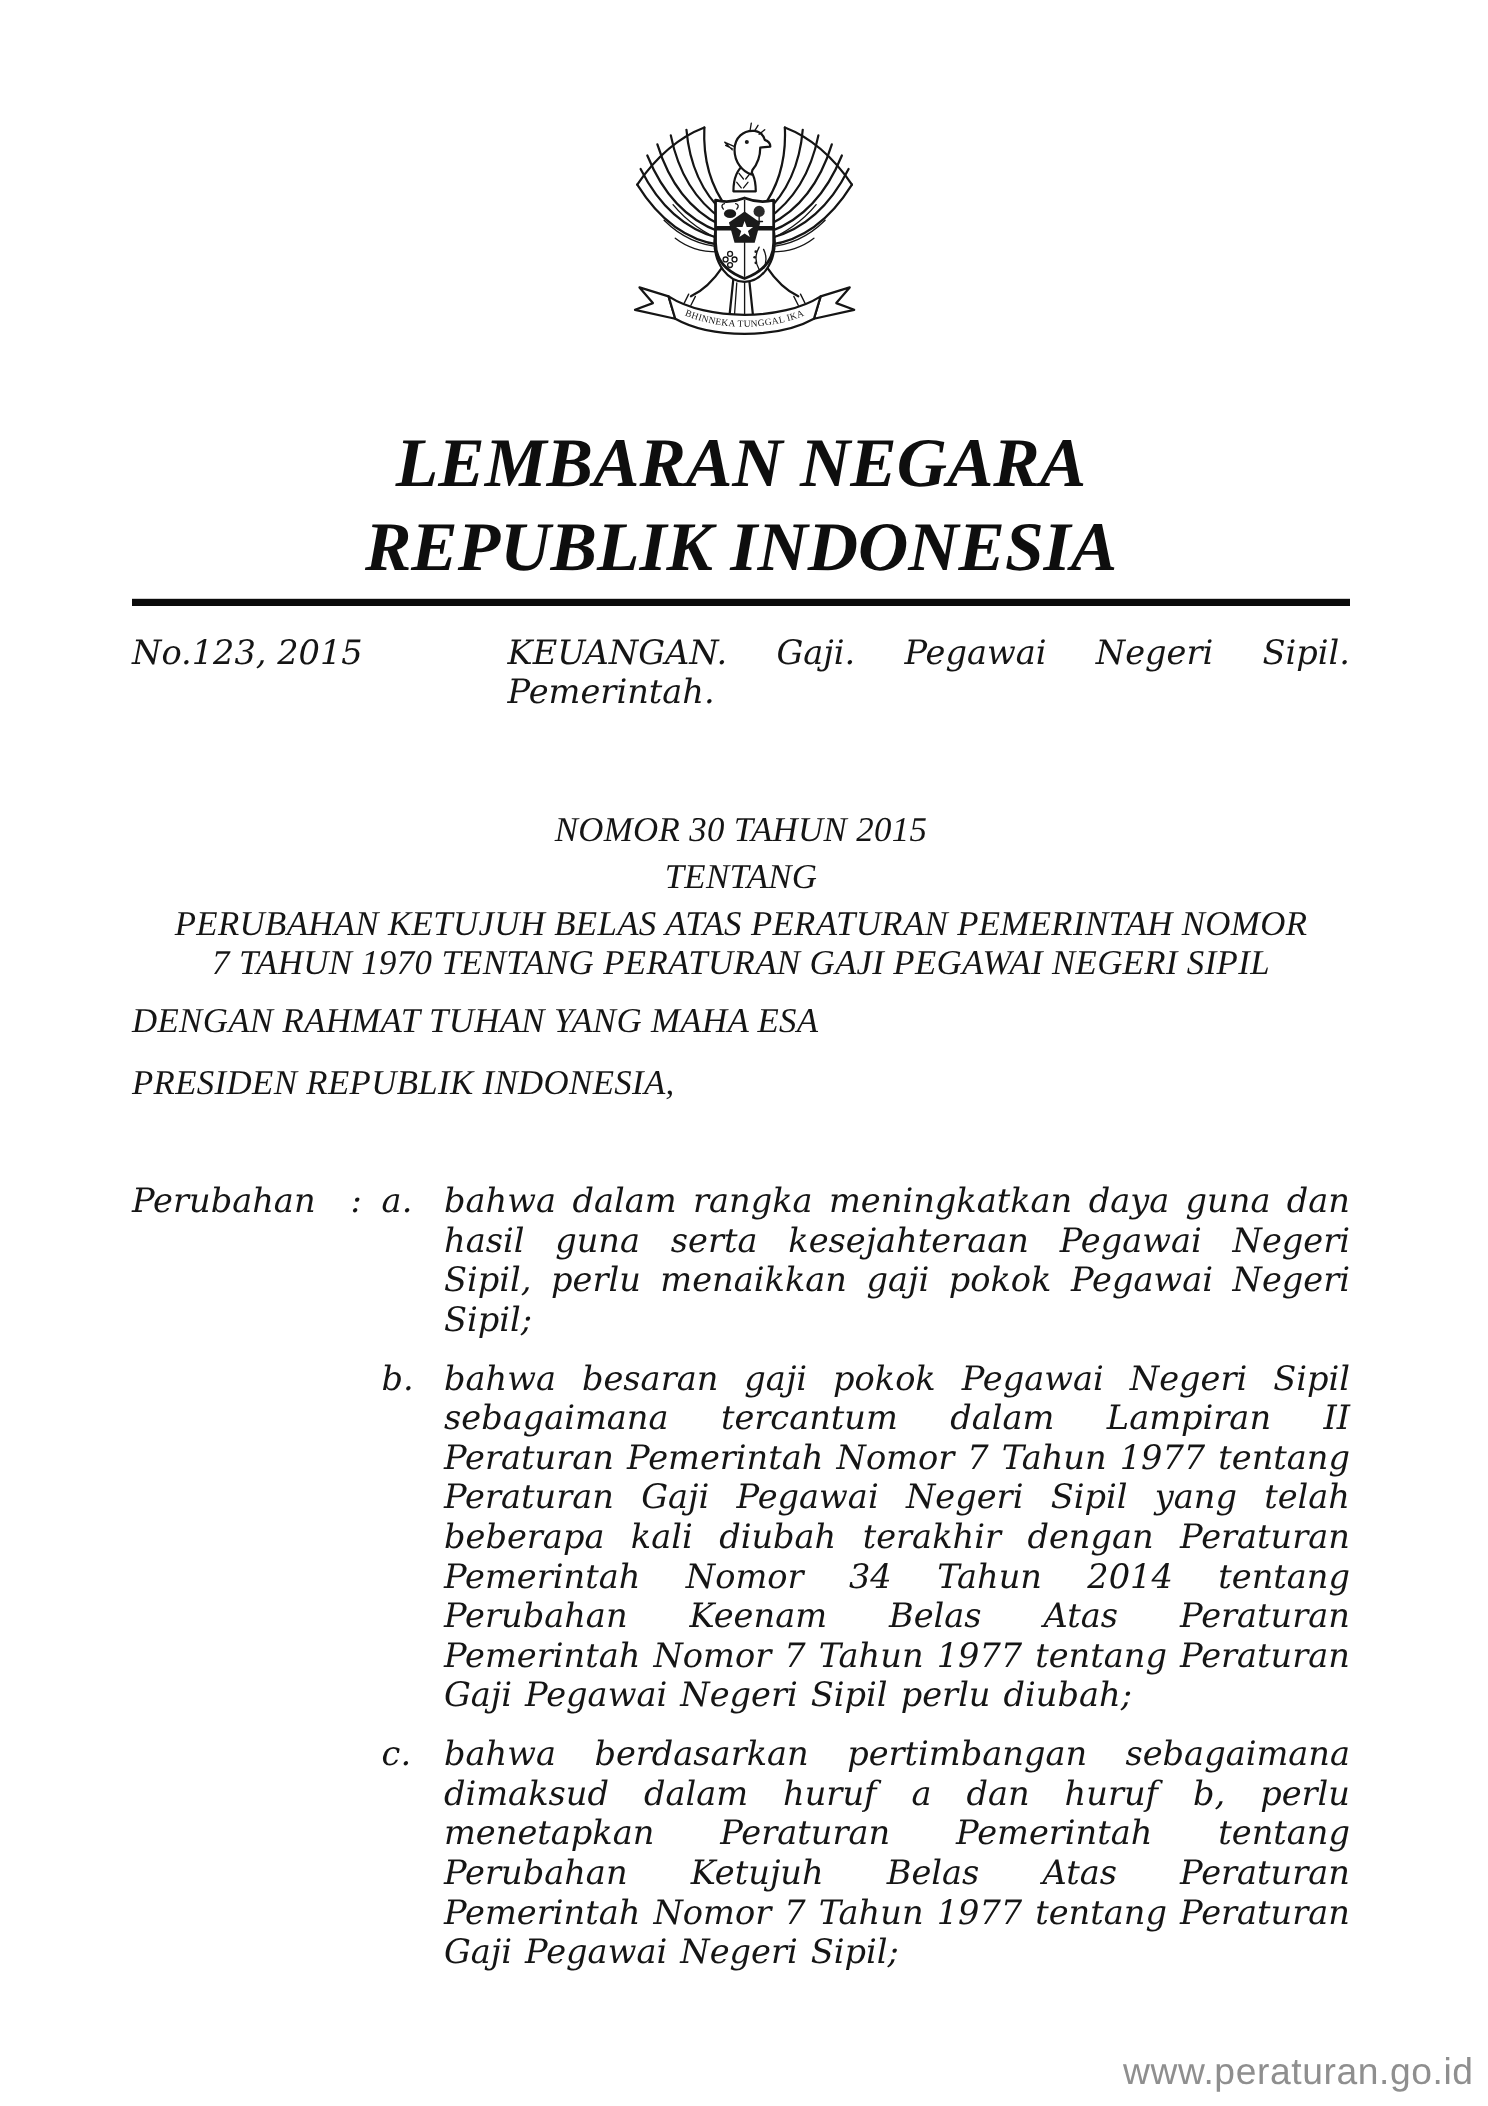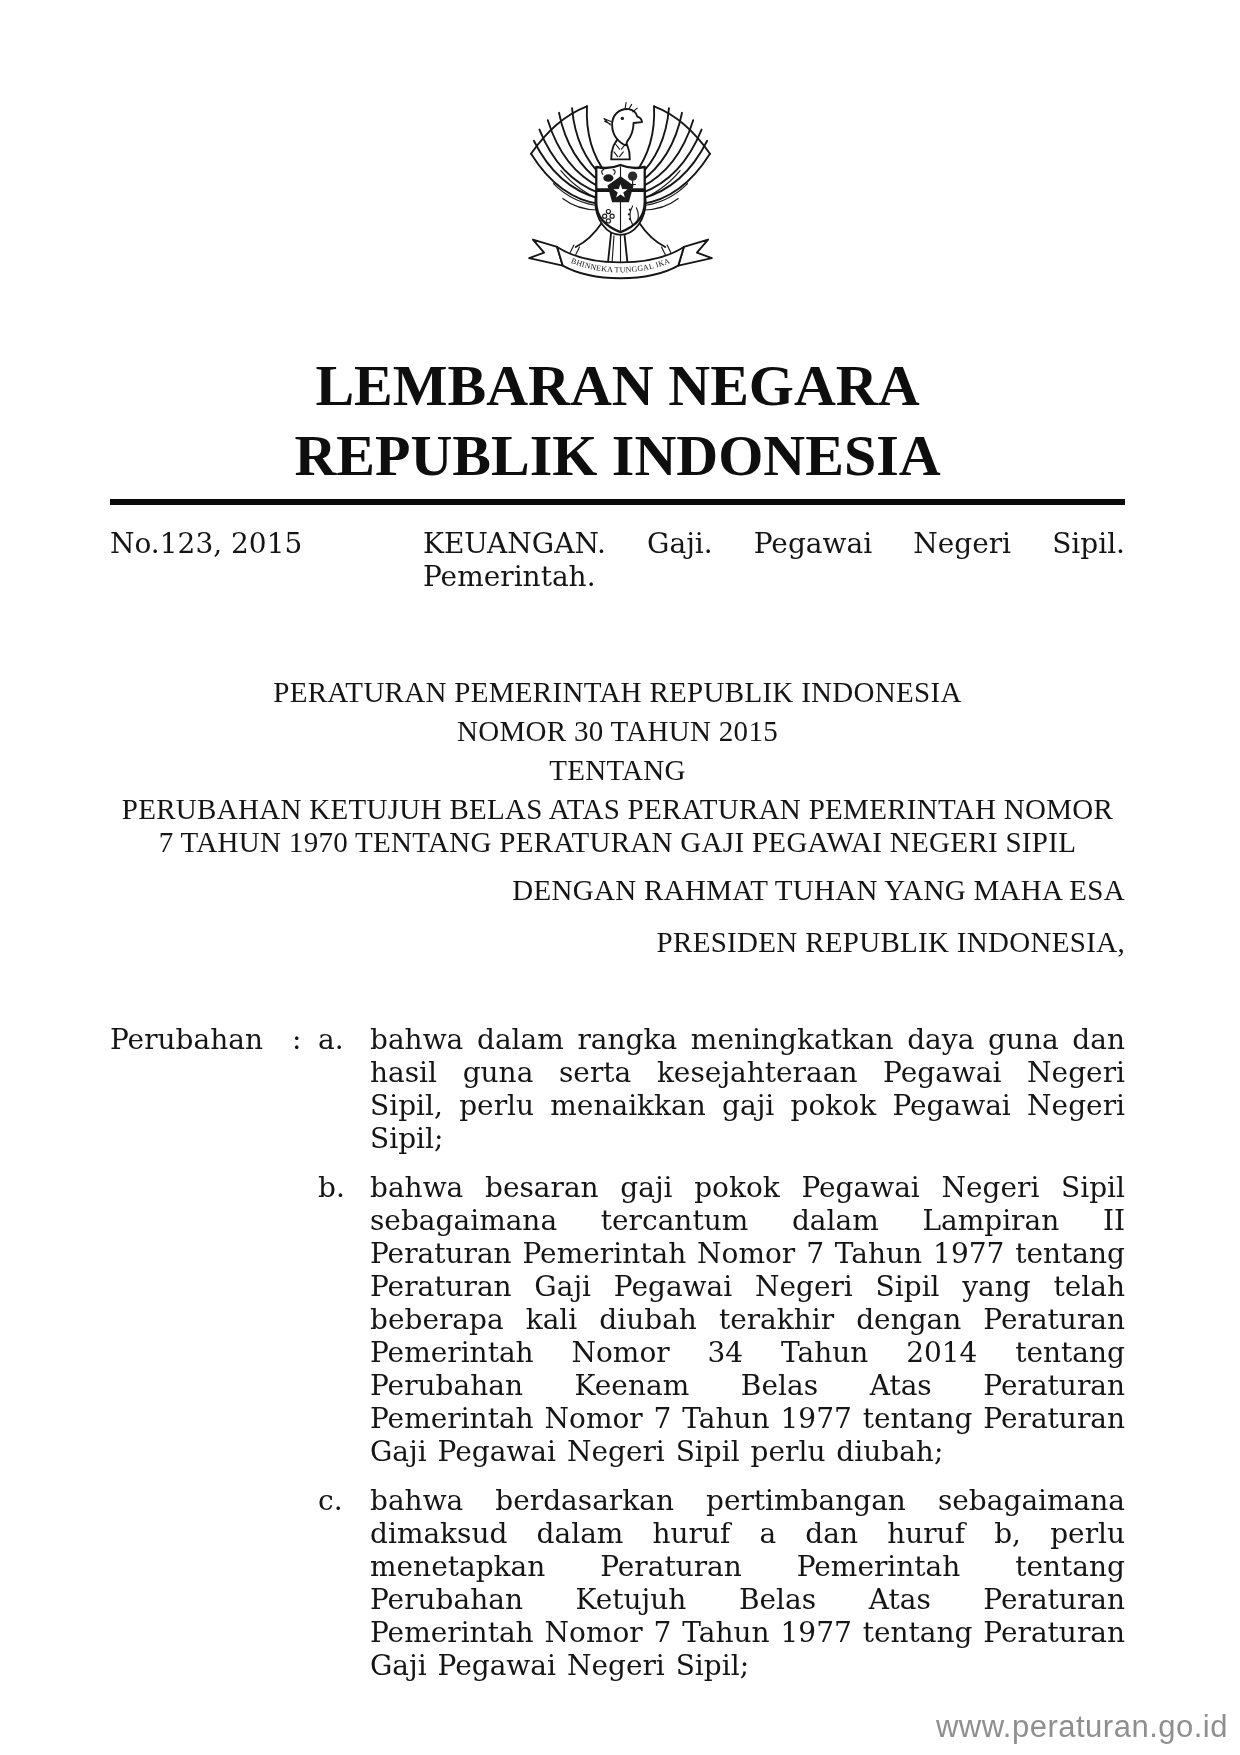--- a/index.html
+++ b/index.html
@@ -4,21 +4,21 @@
 <style>
   * { margin: 0; padding: 0; box-sizing: border-box; }
   html, body { background: #ffffff; }
   body {
     width: 1240px; height: 1755px;
     position: relative;
     font-family: "DejaVu Serif", serif;
     color: #151515;
     overflow: hidden;
   }
-  .content { margin: 0 115px 0 110px; width: 1015px; }
+  .content { margin: 0 115px 0 110px; width: 1015px; font-style: italic; }
 
   
   .emblem-wrap { padding-top: 92px; text-align: center; }
   .emblem-wrap svg { display: inline-block; }
 
   
   .masthead {
     margin-top: 55px;
     text-align: center;
     font-family: "Liberation Serif", serif;
@@ -50,21 +50,21 @@
     margin-top: 83px;
     text-align: center;
     font-family: "Liberation Serif", serif;
     font-size: 29px;
     line-height: 33px;
     letter-spacing: 0.3px;
   }
   .headings .h { margin-bottom: 6px; white-space: pre-line; }
   .invocation {
     margin-top: 15px;
-    text-align: right;
+    text-align: left;
     font-family: "Liberation Serif", serif;
     font-size: 29px;
     line-height: 33px;
     letter-spacing: 0.3px;
   }
   .invocation .h2 { margin-top: 19px; }
 
   
   .preamble {
     margin-top: 64px;
@@ -183,21 +183,20 @@
 
     <div class="info-row">
       <div>No.123, 2015</div>
       <div class="info-subject">
         <div class="l1">KEUANGAN. Gaji. Pegawai Negeri Sipil.</div>
         <div class="l2">Pemerintah.</div>
       </div>
     </div>
 
     <div class="headings">
-      <div class="h">PERATURAN PEMERINTAH REPUBLIK INDONESIA</div>
       <div class="h">NOMOR 30 TAHUN 2015</div>
       <div class="h">TENTANG</div>
       <div class="h">PERUBAHAN KETUJUH BELAS ATAS PERATURAN PEMERINTAH NOMOR
 7 TAHUN 1970 TENTANG PERATURAN GAJI PEGAWAI NEGERI SIPIL</div>
     </div>
 
     <div class="invocation">
       <div class="h1">DENGAN RAHMAT TUHAN YANG MAHA ESA</div>
       <div class="h2">PRESIDEN REPUBLIK INDONESIA,</div>
     </div>

